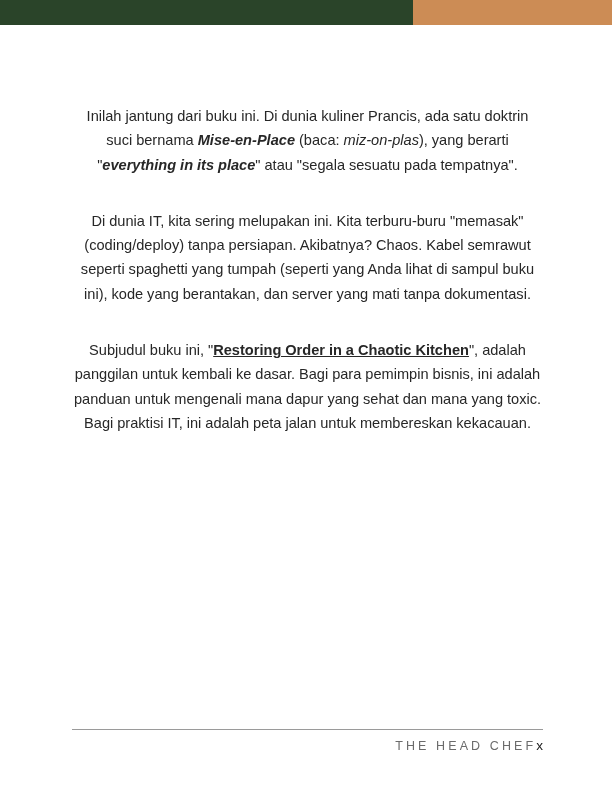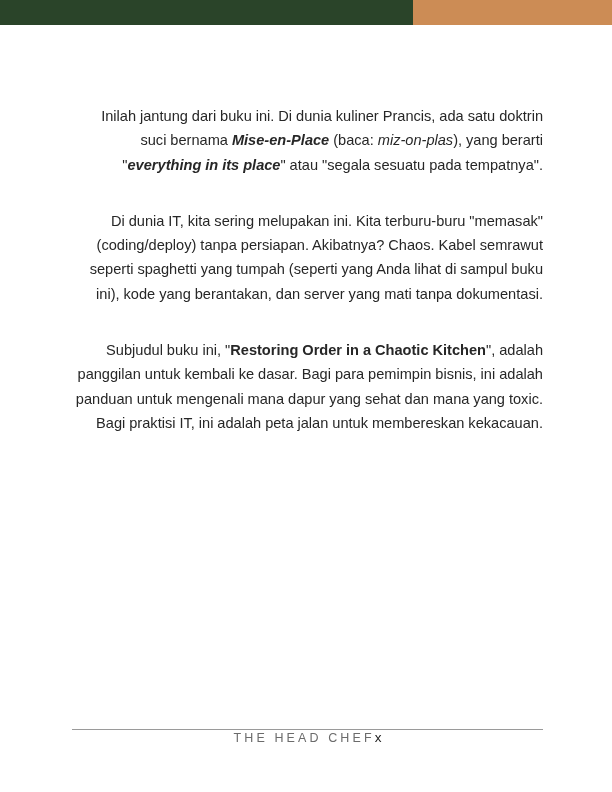--- a/index.html
+++ b/index.html
@@ -63,47 +63,48 @@
     line-height: 20px;
     letter-spacing: 0.01em;
   }
 
   p.body-text {
     font-family: "Liberation Sans", sans-serif;
     font-size: 14.6px;
     line-height: 24.3px;
     color: #272727;
     margin: 0 0 32px 0;
-    text-align: right;
+    text-align: center;
     word-spacing: -0.1px;
   }
   p.body-text:last-of-type {
     margin-bottom: 0;
   }
 
   .bi { font-weight: bold; font-style: italic; }
   .it { font-style: italic; }
-  .bd { font-weight: bold; }
+  .bd { font-weight: bold; text-decoration: underline; }
 
   
   .footer {
     position: absolute;
     left: 72px;
     top: 729px;
     width: 471px;
   }
   .footer-rule {
     width: 471px;
     height: 1px;
     background: #9a9a9a;
   }
   .footer-row {
     display: flex;
     align-items: baseline;
-    justify-content: center;
+    justify-content: flex-end;
+    margin-top: 8px;
   }
   .footer-title {
     font-family: "Liberation Sans", sans-serif;
     font-size: 12.5px;
     letter-spacing: 3.1px;
     color: #6b6b6b;
     white-space: nowrap;
   }
   .footer-page {
     font-family: "Liberation Sans", sans-serif;

